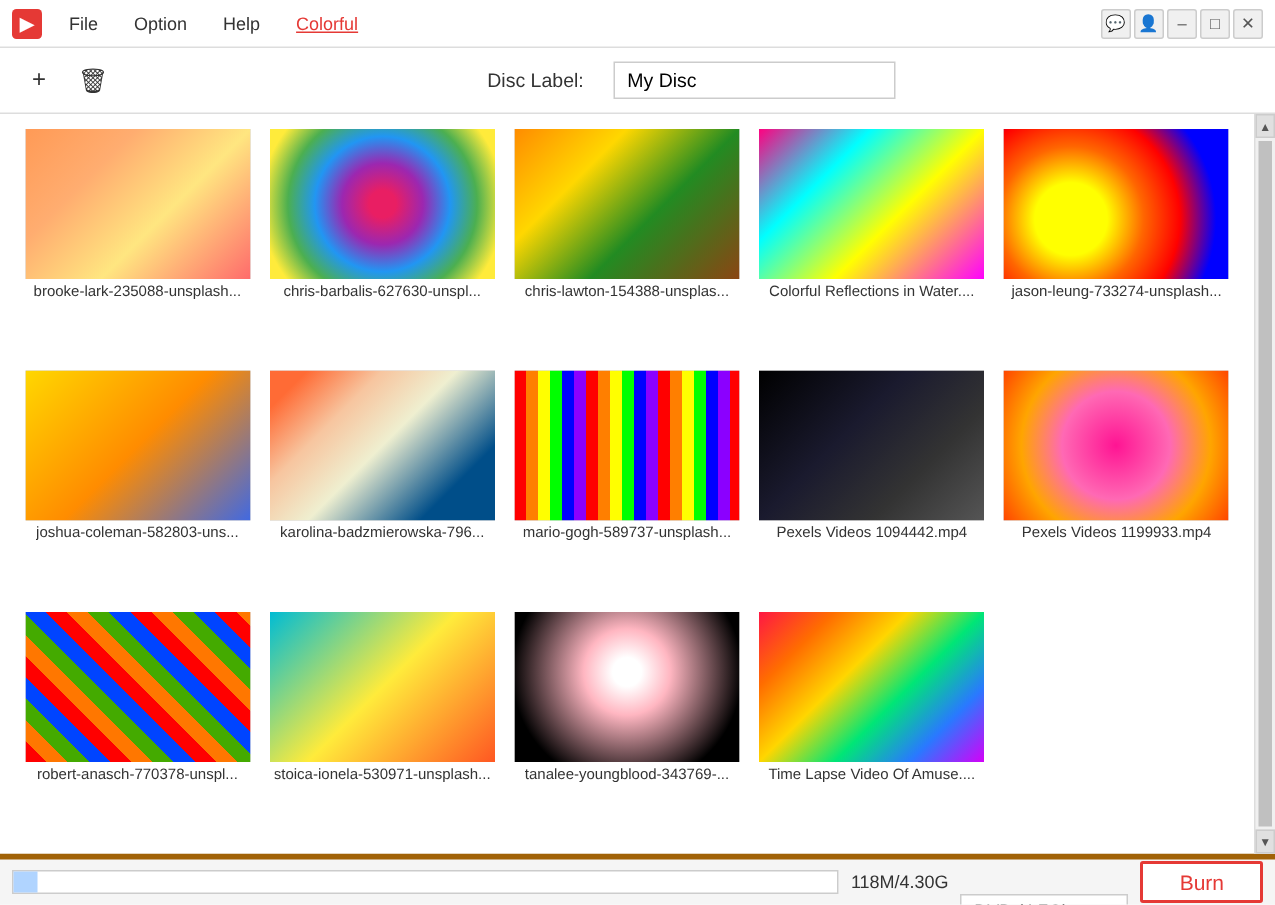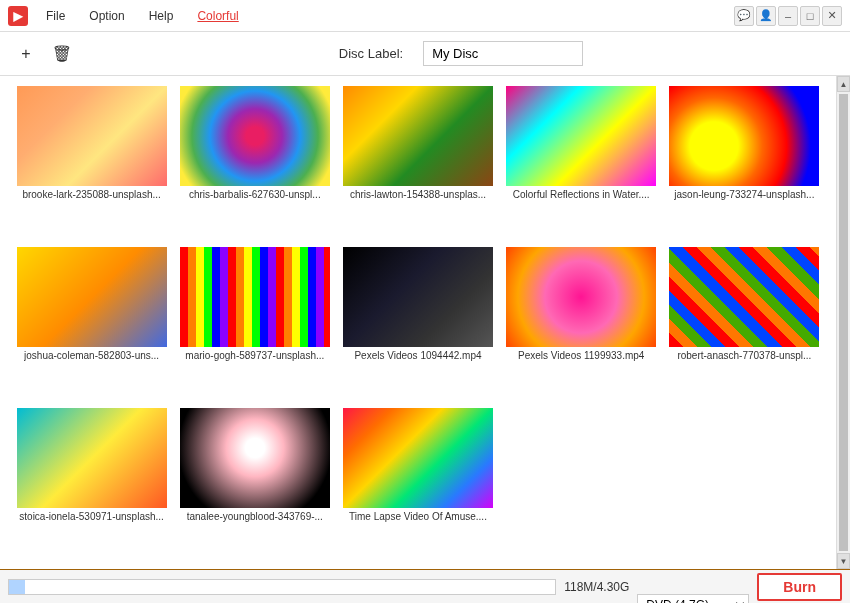--- a/index.html
+++ b/index.html
@@ -40,21 +40,21 @@
       padding: 0 12px; gap: 8px;
     }
     .toolbar-left { display: flex; gap: 8px; align-items: center; }
     .tool-btn {
       width: 28px; height: 28px; display: flex; align-items: center; justify-content: center;
       cursor: pointer; border: none; background: none; color: #333; font-size: 16px;
     }
     .toolbar-center { flex: 1; display: flex; align-items: center; justify-content: center; gap: 20px; }
     .disc-label-text { color: #333; font-size: 13px; }
     .disc-label-input {
-      border: 1px solid #ccc; padding: 4px 8px; width: 160px;
+      border: 1px solid #ccc; padding: 4px 8px; width: 188px;
       font-size: 13px; outline: none;
     }
     .toolbar-right { display: flex; align-items: center; gap: 6px; }
     .burner-label { color: #333; font-size: 13px; font-weight: bold; }
     .burner-select-wrap {
       border: 2px solid #e53935; display: flex; align-items: center;
       background: white; padding: 2px 4px;
     }
     .burner-select {
       border: none; outline: none; font-size: 12px; color: #333;
@@ -110,39 +110,39 @@
       cursor: pointer; display: flex; align-items: center; justify-content: center;
       font-size: 8px; color: #555;
     }
     .scrollbar-thumb {
       flex: 1; background: #c0c0c0; margin: 2px;
     }
 
     
     .bottom-bar {
       height: 34px; background: #f5f5f5;
-      border-top: 1px solid #a16207;
+      border-top: 4px solid #a16207;
       display: flex; align-items: center;
       padding: 0 8px; gap: 8px;
     }
     .progress-bar-wrap {
       flex: 1; height: 16px; border: 1px solid #ccc; background: #fff; position: relative;
     }
     .progress-bar-fill {
       height: 100%; background: #b0d4ff; width: 3%;
     }
     .size-label { font-size: 12px; color: #333; white-space: nowrap; }
     .dvd-select-wrap { display: flex; align-items: center; gap: 2px; margin-top: 37px; }
     .dvd-select {
       border: 1px solid #ccc; padding: 2px 4px; font-size: 12px;
       background: white; outline: none; cursor: pointer;
     }
     .burn-btn {
       background: white; color: #e53935; border: 2px solid #e53935;
-      padding: 4px 24px; font-size: 14px; font-weight: bold;
+      padding: 4px 24px; font-size: 14px; font-weight: normal;
       cursor: pointer; border-radius: 2px;
     }
 
     
     .img-1 { background: linear-gradient(135deg, #ff9a56 0%, #ffad70 30%, #ffe680 60%, #ff6b6b 100%); }
     .img-2 { background: linear-gradient(135deg, #f5a623 0%, #d4a017 20%, #1a6bb5 50%, #e8c94a 80%, #c0392b 100%); }
     .img-3 { background: radial-gradient(circle, #e91e63 10%, #9c27b0 30%, #2196f3 50%, #4caf50 70%, #ffeb3b 90%); }
     .img-4 { background: linear-gradient(135deg, #ff8c00 0%, #ffd700 30%, #228b22 60%, #8b4513 100%); }
     .img-5 { background: linear-gradient(135deg, #ff0080 0%, #00ffff 30%, #ffff00 60%, #ff00ff 100%); }
     .img-6 { background: radial-gradient(circle at 30% 60%, #ffff00 20%, #ff6600 40%, #ff0000 60%, #0000ff 80%); }
@@ -222,20 +222,26 @@
       <span class="thumb-label">jason-leung-733274-unsplash...</span>
     </div>
       <div class="grid-item">
       <div class="thumb">
         <div class="thumb-inner img-7"></div>
       </div>
       <span class="thumb-label">joshua-coleman-582803-uns...</span>
     </div>
       <div class="grid-item">
       <div class="thumb">
+        <div class="thumb-inner img-8"></div>
+      </div>
+      <span class="thumb-label">karolina-badzmierowska-796...</span>
+    </div>
+      <div class="grid-item">
+      <div class="thumb">
         <div class="thumb-inner img-9"></div>
       </div>
       <span class="thumb-label">mario-gogh-589737-unsplash...</span>
     </div>
       <div class="grid-item">
       <div class="thumb">
         <div class="thumb-inner img-10"></div>
       </div>
       <span class="thumb-label">Pexels Videos 1094442.mp4</span>
     </div>

